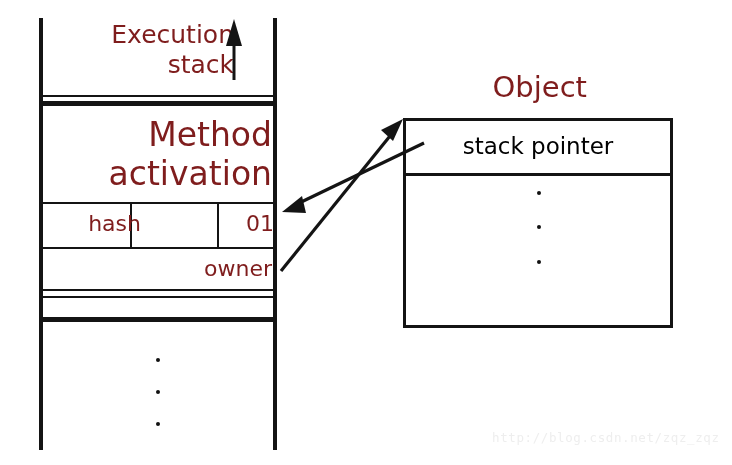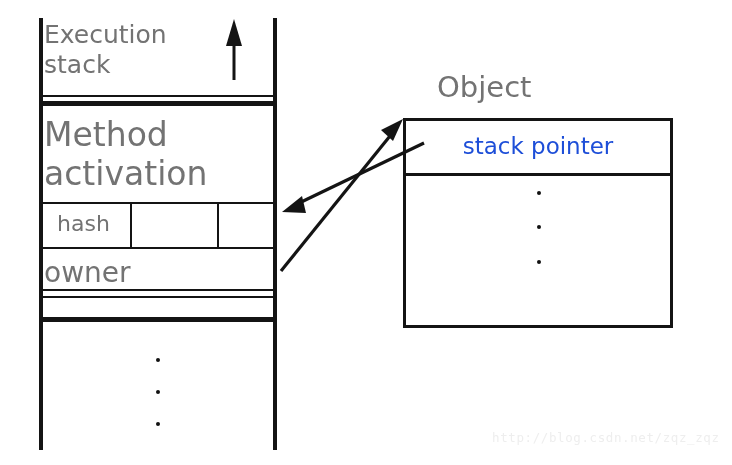--- a/index.html
+++ b/index.html
@@ -23,24 +23,24 @@
   .vline {
     position: absolute;
     background: #141414;
   }
   .hline {
     position: absolute;
     background: #141414;
   }
   .label {
     position: absolute;
-    text-align: left;
+    text-align: right;
     line-height: 1.18;
     white-space: pre-line;
-    color: #737373;
+    color: #7f1d1d;
   }
   .dot {
     position: absolute;
     width: 4px;
     height: 4px;
     background: #111111;
     border-radius: 50%;
   }
 
   
@@ -72,21 +72,21 @@
     left: 44px; top: 20px; width: 190px;
     font-size: 25px;
   }
   #method-activation {
     left: 44px; top: 116px; width: 228px;
     font-size: 33px;
   }
   #cell-hash { left: 44px;  top: 211px; width: 84px; font-size: 22px; padding-left: 13px; }
   #cell-age  { left: 133px; top: 211px; width: 83px; font-size: 22px; }
   #cell-01   { left: 220px; top: 211px; width: 54px; font-size: 22px; }
-  #cell-owner{ left: 44px;  top: 256px; width: 228px; font-size: 28px; }
+  #cell-owner{ left: 44px;  top: 256px; width: 228px; font-size: 22px; }
 
   #stack-dot-1 { left: 156px; top: 358px; }
   #stack-dot-2 { left: 156px; top: 390px; }
   #stack-dot-3 { left: 156px; top: 422px; }
 
   
   #object-title {
     left: 437px; top: 70px; width: 150px;
     font-size: 29px;
   }
@@ -102,21 +102,21 @@
     position: absolute;
     left: 0; top: 52px;
     width: 100%; height: 3px;
     background: #141414;
   }
   #stack-pointer-label {
     position: absolute;
     left: 0; top: 12px; width: 100%;
     text-align: center;
     font-size: 23px;
-    color: #1d4ed8;
+    color: #000000;
   }
   #obj-dot-1 { left: 131px; top: 70px; }
   #obj-dot-2 { left: 131px; top: 104px; }
   #obj-dot-3 { left: 131px; top: 139px; }
 
   
   #arrows {
     position: absolute;
     left: 0; top: 0;
     width: 732px; height: 465px;
@@ -153,20 +153,21 @@
   <div class="cell-div" id="cell-div-1"></div>
   <div class="cell-div" id="cell-div-2"></div>
 
   <div class="label" id="stack-title">Execution
 stack</div>
 
   <div class="label" id="method-activation">Method
 activation</div>
 
   <div class="label" id="cell-hash">hash</div>
+  <div class="label" id="cell-01">01</div>
   <div class="label" id="cell-owner">owner</div>
 
   <div class="dot" id="stack-dot-1"></div>
   <div class="dot" id="stack-dot-2"></div>
   <div class="dot" id="stack-dot-3"></div>
 
   <div class="label" id="object-title">Object</div>
 
   <div id="object-box">
     <div id="object-row-div"></div>

